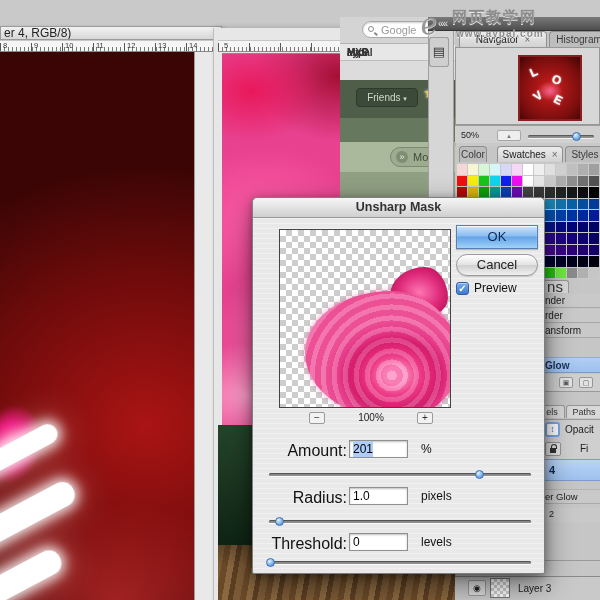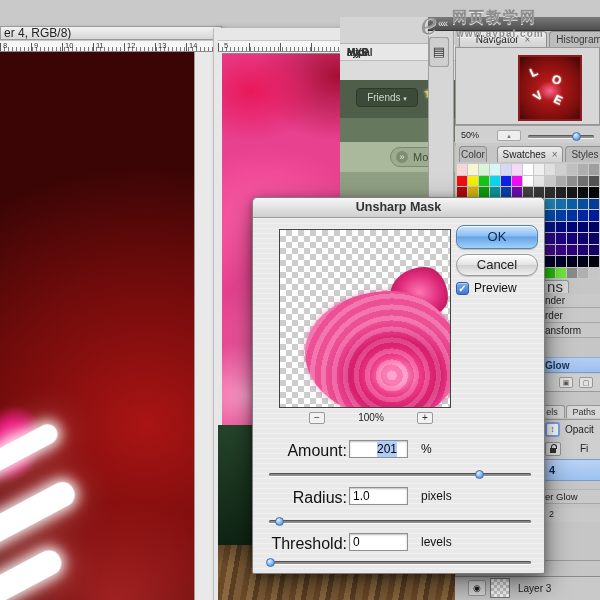--- a/index.html
+++ b/index.html
@@ -186,24 +186,24 @@
       background:radial-gradient(closest-side,#ff7ab5,#e02c7c 70%,#c81b66 100%);filter:blur(.4px);}
   .zoom-row{left:0;top:214px;width:100%;height:14px;}
   .zbtn{top:0;width:16px;height:12px;background:#f2f2f2;border:1px solid #9a9a9a;border-radius:2px;
         font-size:10px;color:#333;text-align:center;line-height:10px;}
   .zminus{left:56px;} .zplus{left:164px;}
   .zval{left:88px;top:0;width:60px;text-align:center;font-size:10px;color:#222;}
   .f-label{width:88px;text-align:right;font-size:16px;color:#111;}
   .f-box{left:96px;width:59px;height:18px;background:#fff;border:1px solid #8f8f8f;
          box-shadow:inset 0 1px 2px rgba(0,0,0,.25);font-size:12px;color:#000;line-height:16px;padding-left:3px;}
   .f-unit{left:168px;font-size:12px;color:#111;}
-  .sel{position:static;background:#aecdf8;margin-left:24px;}
+  .sel{position:static;background:#aecdf8;}
   .s-track{left:16px;width:262px;height:3px;background:#8f8f8f;border-radius:2px;
            box-shadow:inset 0 1px 1px rgba(0,0,0,.45),0 1px 0 rgba(255,255,255,.8);}
-  .ok-btn{left:203px;top:27px;width:82px;height:24px;border-radius:8px;border:1px solid #5580b0;
+  .ok-btn{left:203px;top:27px;width:82px;height:24px;border-radius:0;border:1px solid #5580b0;
       background:linear-gradient(#cde6fb,#8abdf2 45%,#66a3e8 50%,#9ed2f8);
       box-shadow:inset 0 1px 1px rgba(255,255,255,.8),0 1px 1px rgba(0,0,0,.2);
       font-size:13px;color:#0b2b55;text-align:center;line-height:22px;}
   .cancel-btn{left:203px;top:56px;width:82px;height:22px;border-radius:11px;border:1px solid #9a9a9a;
       background:linear-gradient(#ffffff,#e2e2e2 50%,#d0d0d0 52%,#f0f0f0);
       box-shadow:inset 0 1px 1px rgba(255,255,255,.9),0 1px 1px rgba(0,0,0,.15);
       font-size:13px;color:#222;text-align:center;line-height:20px;}
   .chk{left:203px;top:84px;width:13px;height:13px;border-radius:3px;border:1px solid #2f5fa8;
        background:linear-gradient(#79aced,#3d79d0);box-shadow:inset 0 1px 1px rgba(255,255,255,.5);
        color:#fff;font-size:10px;font-weight:bold;text-align:center;line-height:12px;}
@@ -237,20 +237,24 @@
   <div class="doc3-win"></div>
   <div class="ruler ruler3">
     <span class="rnum" style="left:6px">5</span>
   </div>
   <div class="canvas-rose"></div>
   <div class="canvas-green"></div>
   <div class="wood"></div>
 
   <div class="b-toolbar">
     
+  </div>
+  <div class="b-search">
+    <span class="mag"></span>
+    <span class="txt">Google</span>
   </div>
   <div class="b-bookmarks" id="bookmarks">
       <span class="bm">aypal</span>
       <span class="bm">MXP</span>
       <span class="bm">MyS</span>
     </div>
   <div class="b-gap"></div>
   <div class="b-dkgreen"></div>
   <div class="friends-btn">
     <span style="position:static">Friends</span>

